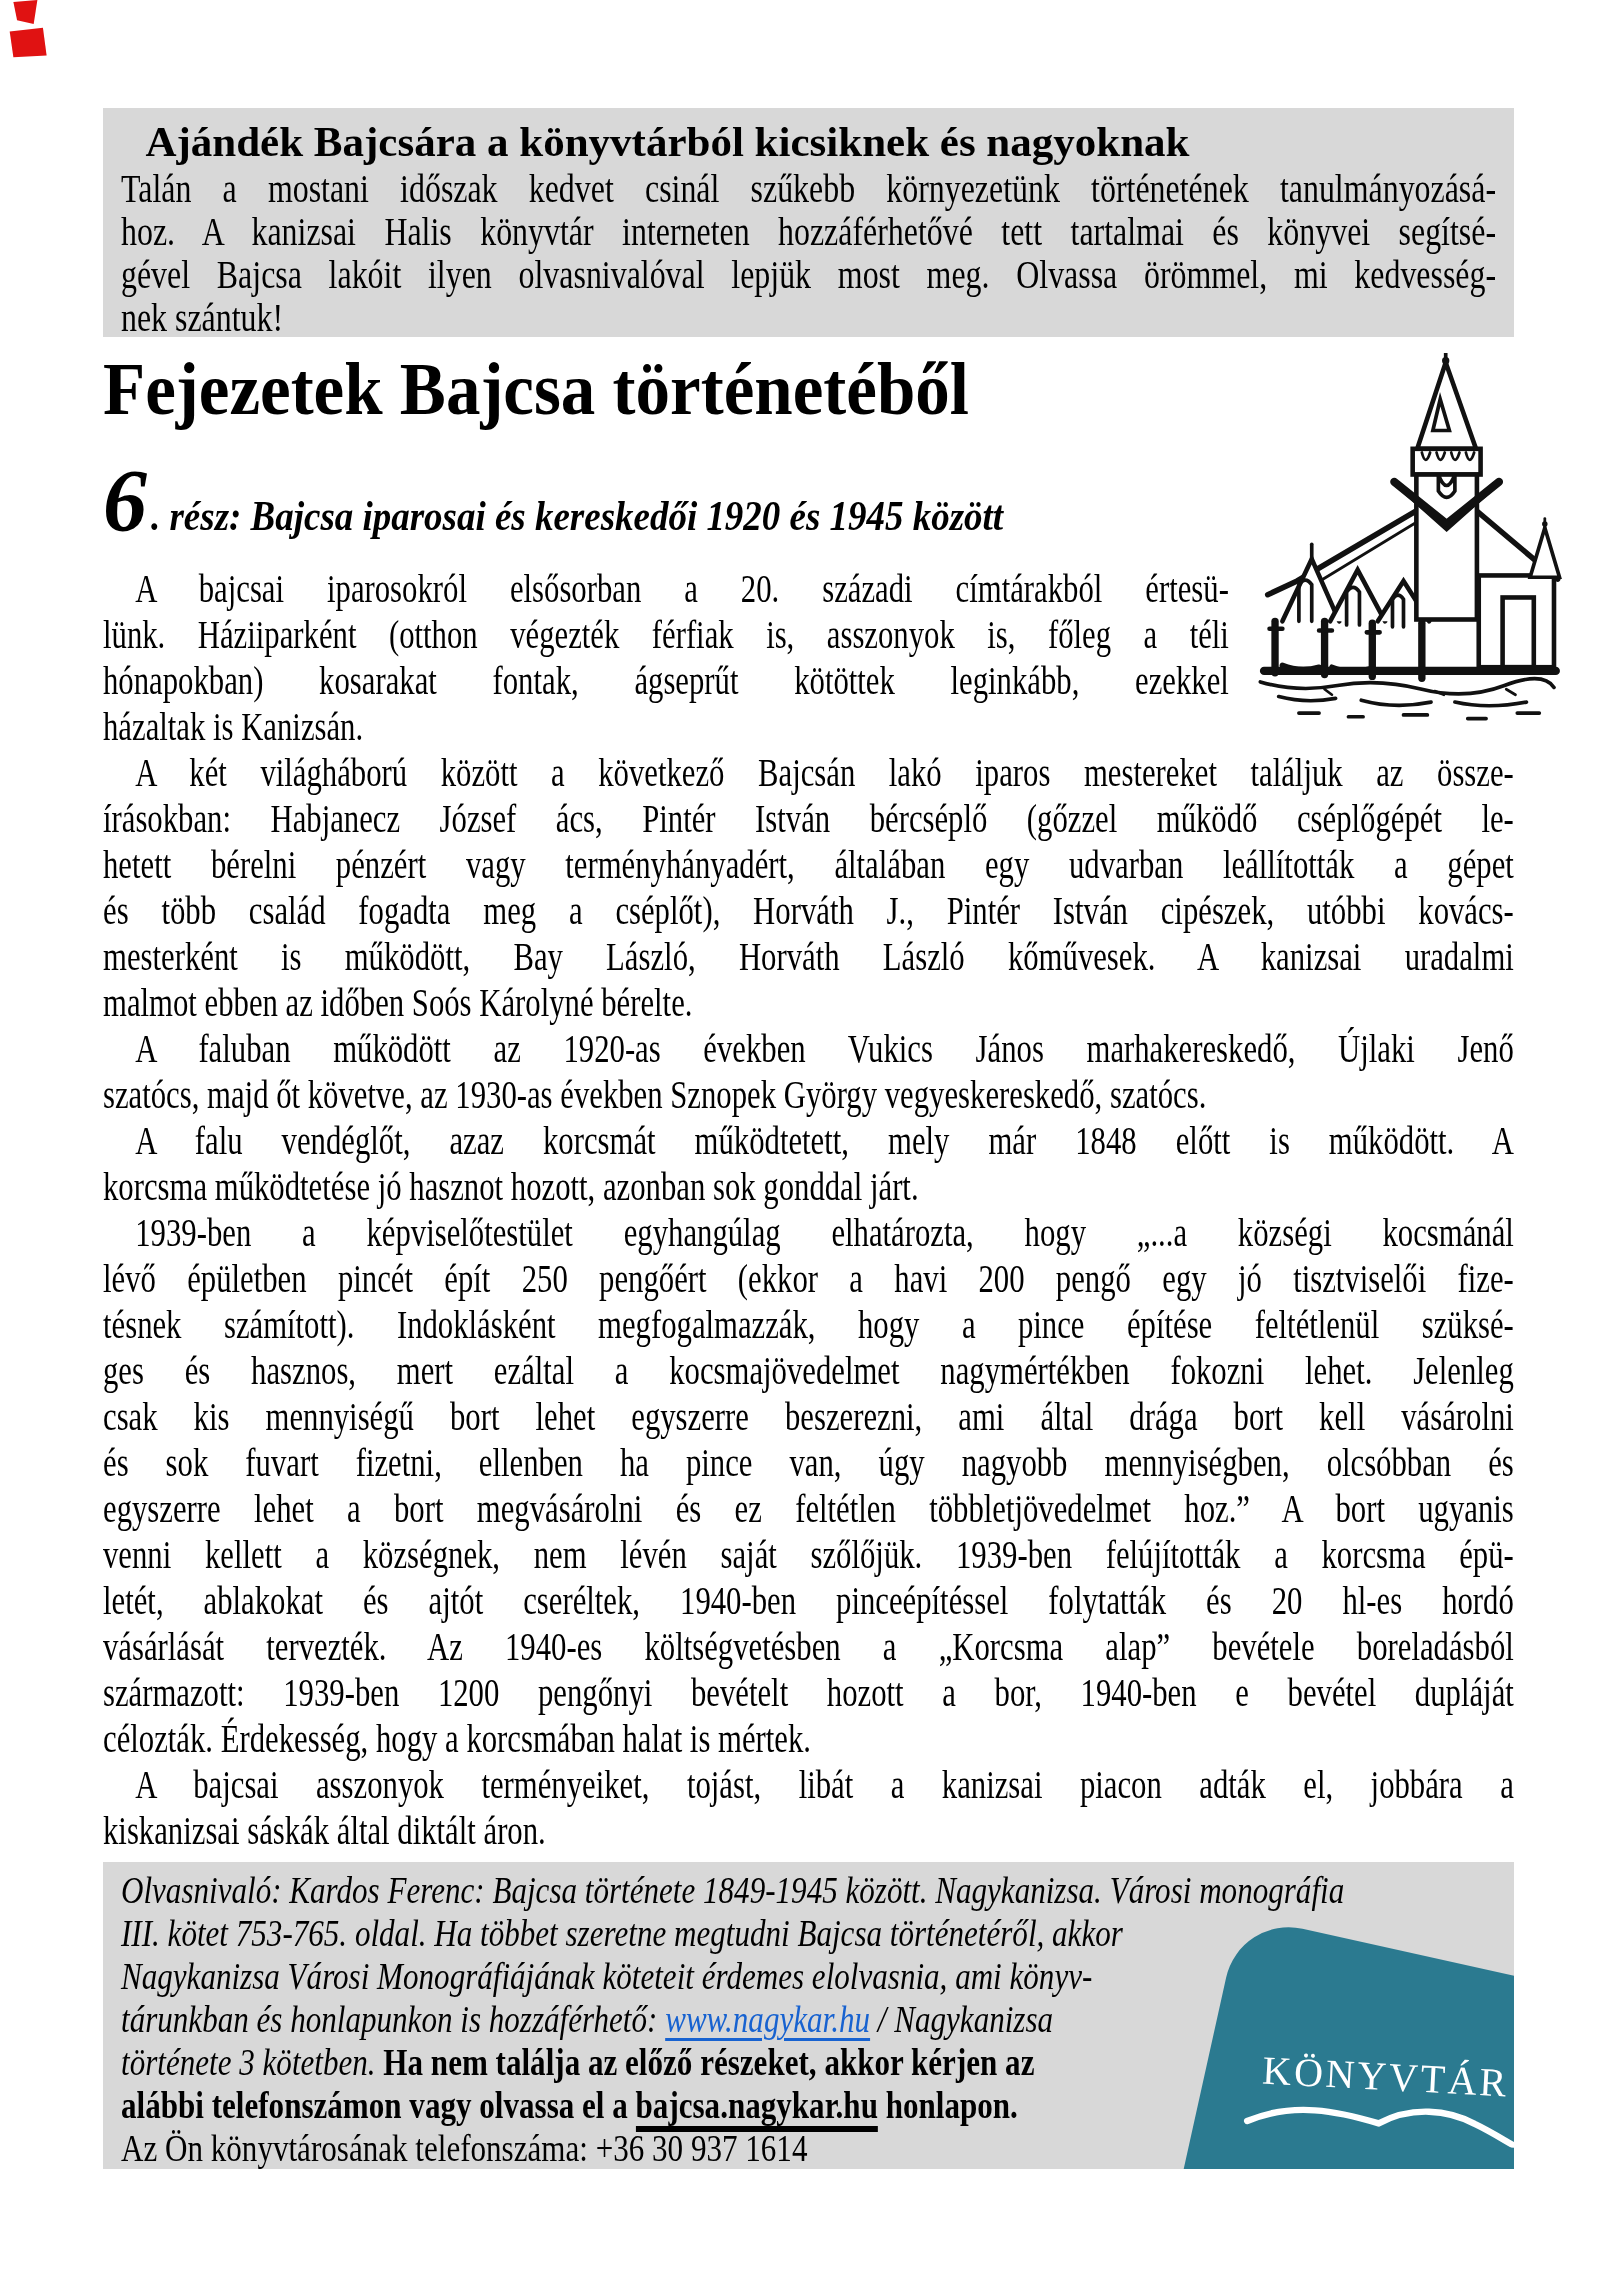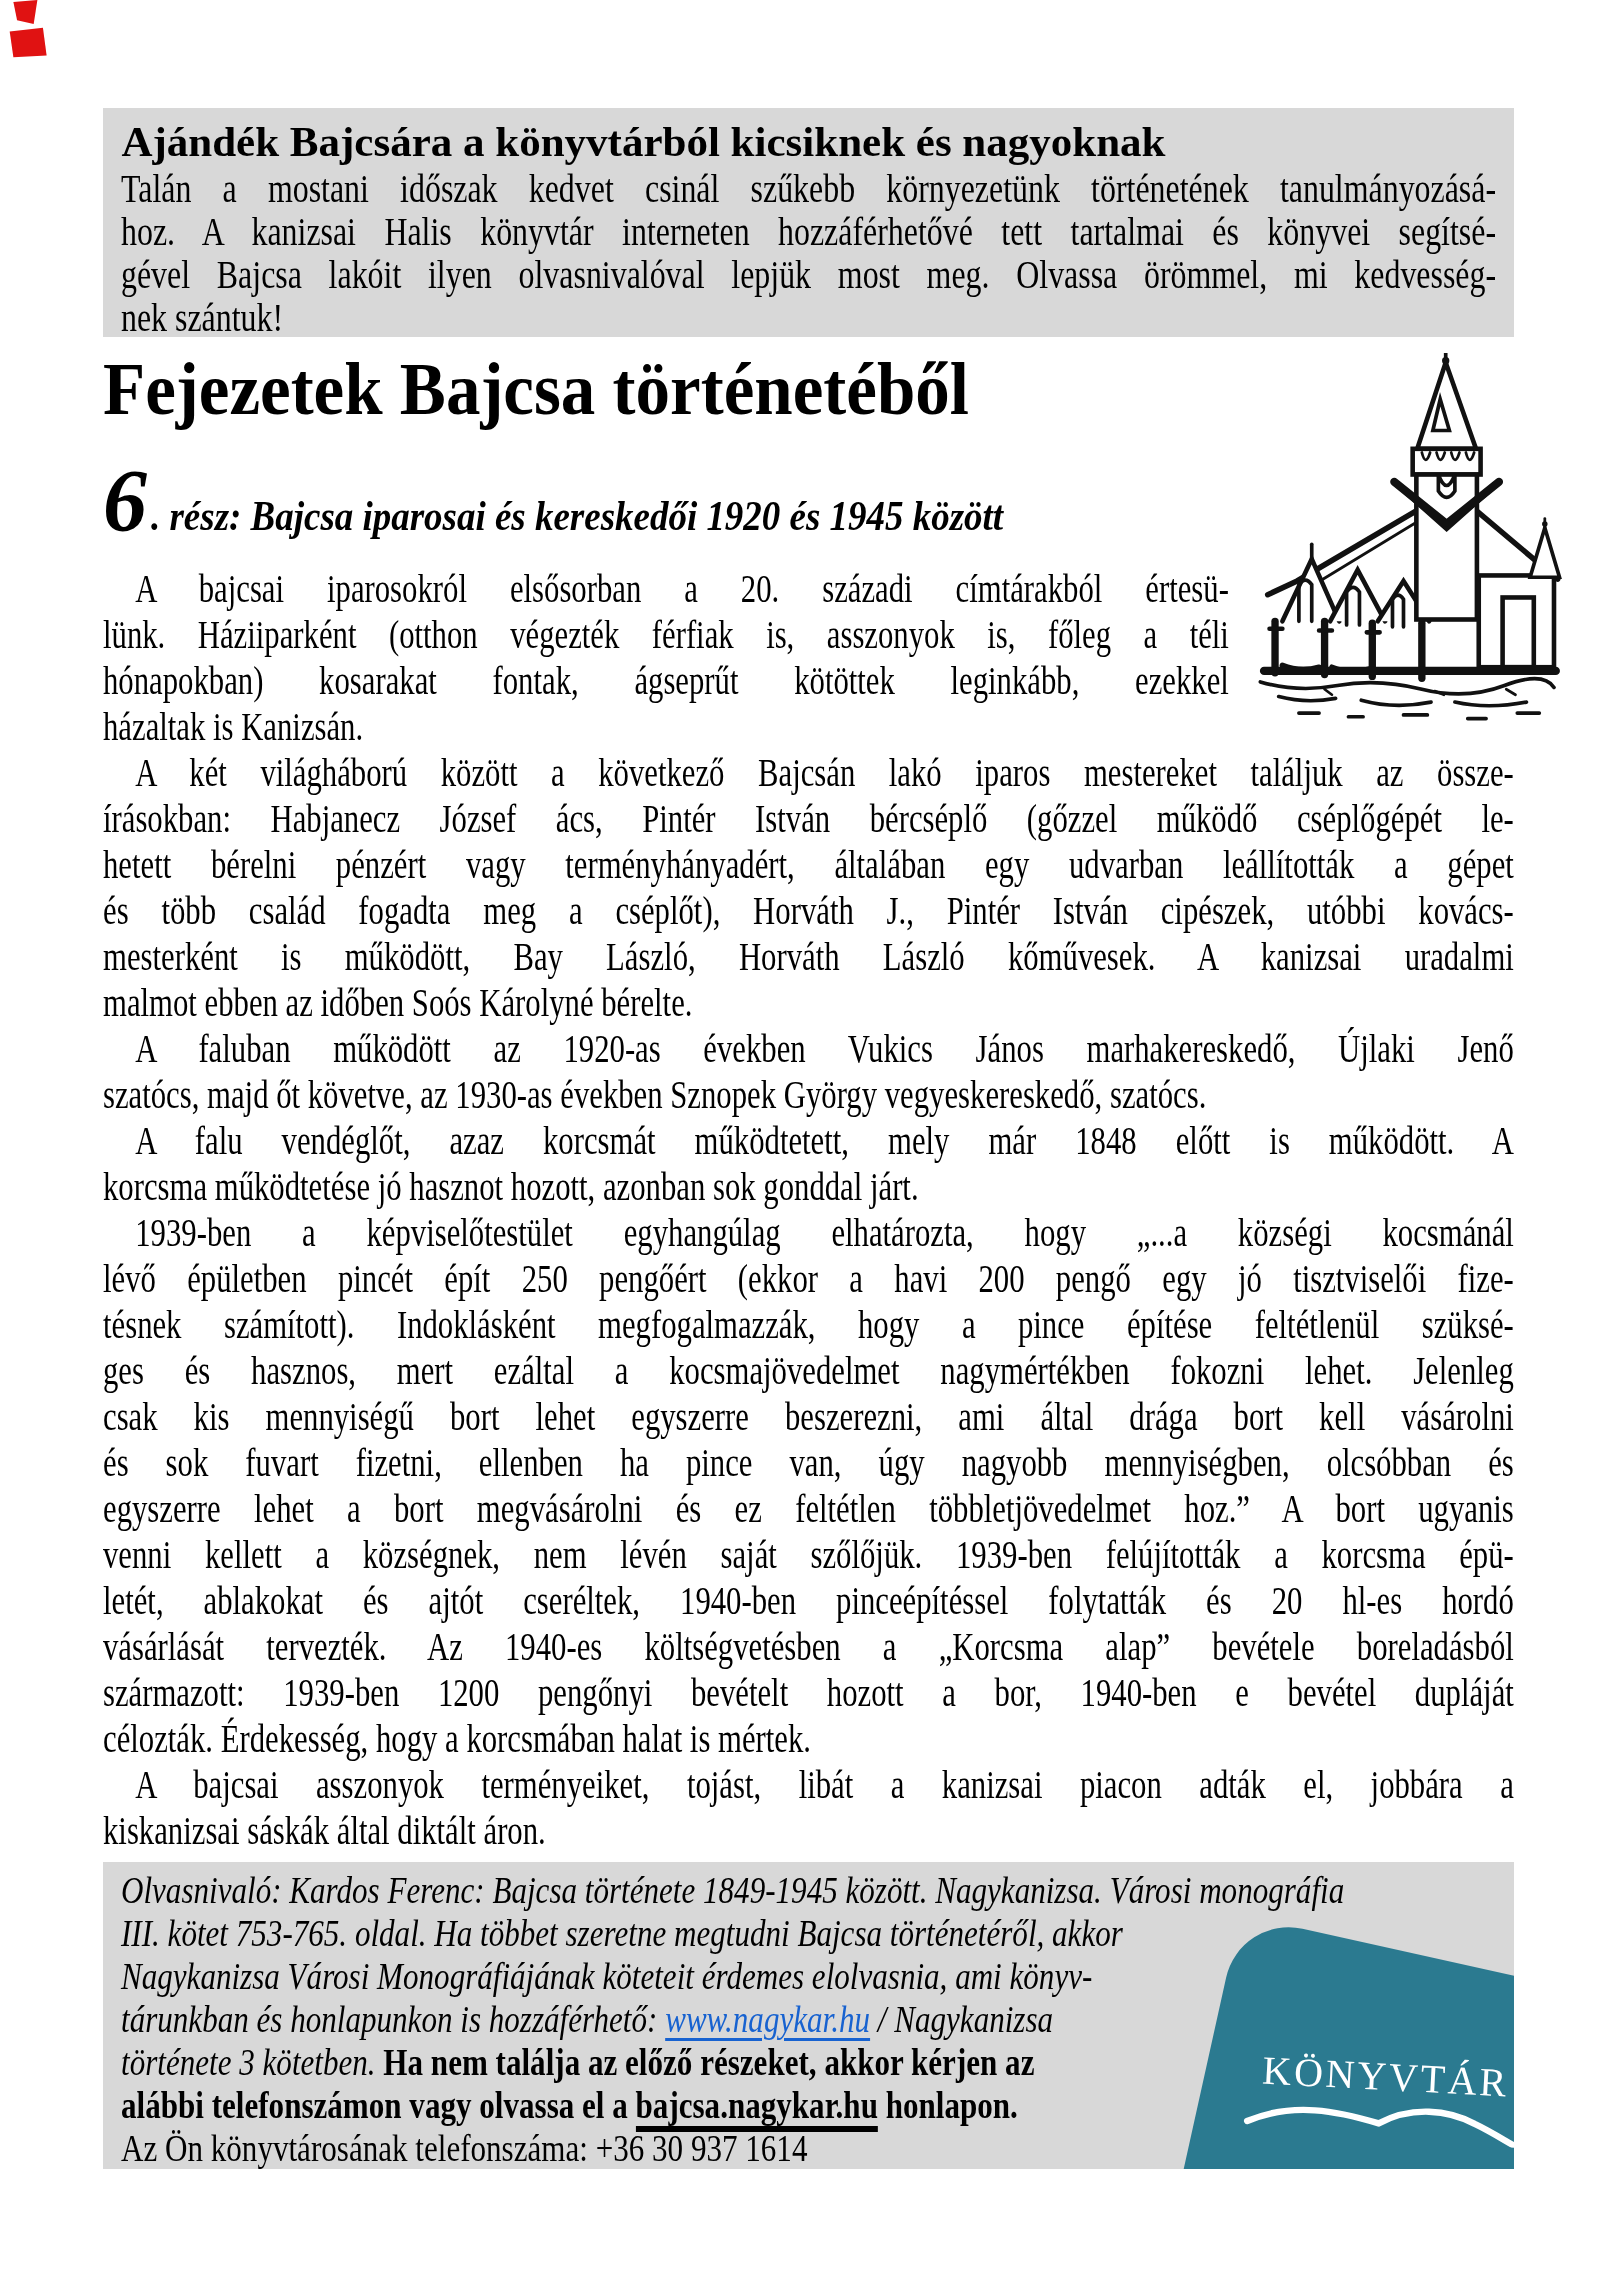--- a/index.html
+++ b/index.html
@@ -5,21 +5,21 @@
   html,body{margin:0;padding:0;background:#fff;}
   #page{position:relative;width:1617px;height:2286px;background:#fff;overflow:hidden;
         font-family:"Liberation Serif",serif;color:#000;}
 
   
   #redmarks{position:absolute;left:5.5px;top:0;}
 
   
   .header-box{position:absolute;left:103px;top:108px;width:1411px;height:229px;
     background:#d8d8d8;box-sizing:border-box;padding:9.2px 18.4px;}
-  .header-title{font-size:43px;font-weight:bold;line-height:50px;white-space:nowrap;}
+  .header-title{font-size:43px;font-weight:bold;line-height:50px;white-space:nowrap;margin-left:24px;}
   .header-lines{width:1681px;transform:scaleX(0.818);transform-origin:left top;
     font-size:39px;line-height:43px;}
   .hline{text-align:justify;text-align-last:justify;white-space:normal;}
   .hline.lastline{text-align-last:left;}
 
   
   .article-title{position:absolute;left:103px;top:351px;font-size:75px;font-weight:bold;
     line-height:1;white-space:nowrap;transform:scaleX(0.92);transform-origin:left top;}
   .subtitle{position:absolute;left:103px;top:457px;display:flex;align-items:baseline;white-space:nowrap;}
   .part-number{font-size:88px;font-style:italic;font-weight:bold;line-height:1;}

